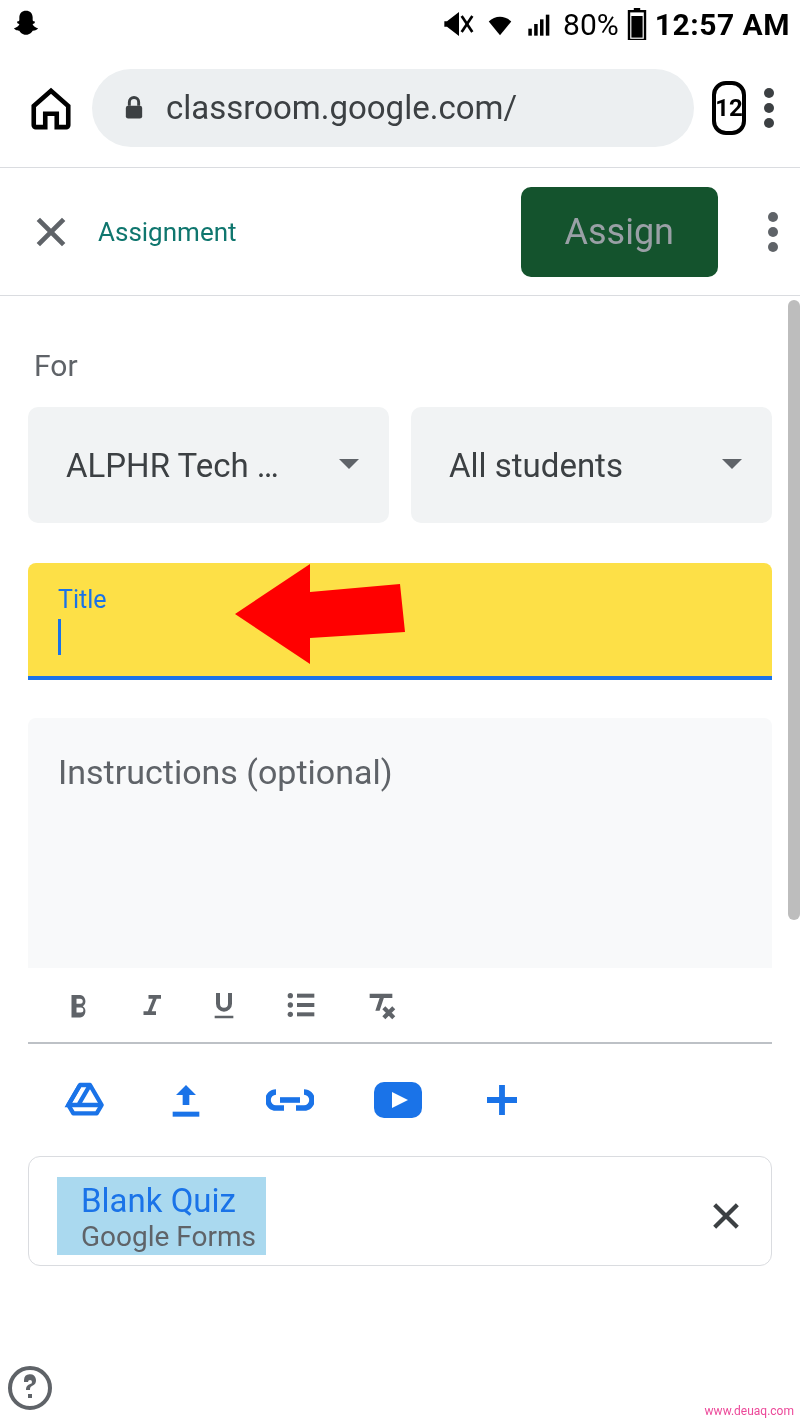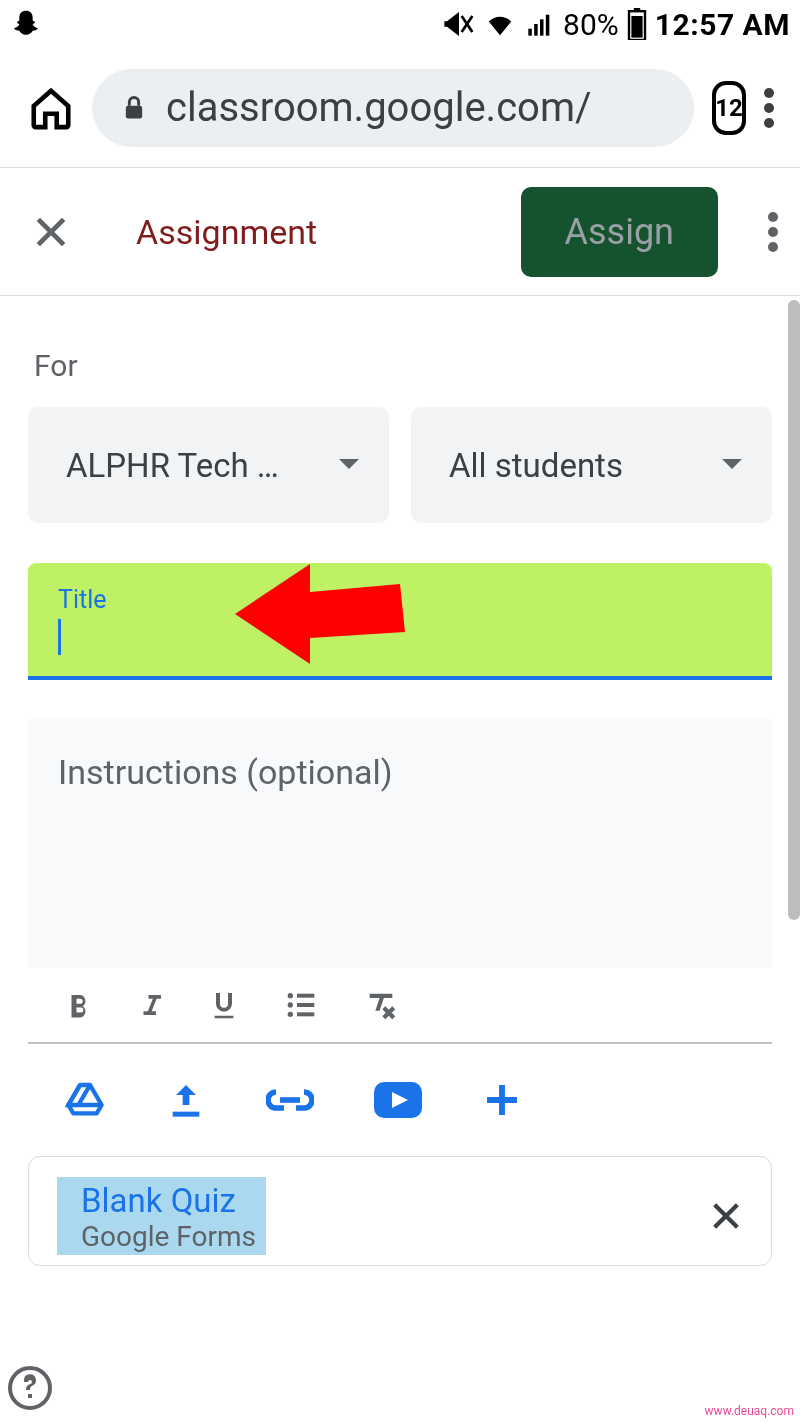--- a/index.html
+++ b/index.html
@@ -7,37 +7,37 @@
 
   
   .status-bar { height: 48px; display:flex; align-items:center; justify-content:space-between; padding: 0 10px; font-size: 28px; color:#000; }
   .status-left { display:flex; align-items:center; gap:6px; }
   .status-right { display:flex; align-items:center; gap:8px; }
   .status-right svg { display:block; }
   .status-time { font-size: 30px; letter-spacing:0.5px;font-weight:bold; }
 
   
   .browser-bar { height: 120px; display:flex; align-items:center; gap:18px; padding: 0 26px 0 28px; border-bottom:1px solid #dadce0; }
-  .url-pill { flex:1; height:78px; background:#eceff1; border-radius:40px; display:flex; align-items:center; padding:0 28px; gap:18px; color:#3c4043; font-size:40px; overflow:hidden; white-space:nowrap; }
+  .url-pill { flex:1; height:78px; background:#eceff1; border-radius:40px; display:flex; align-items:center; padding:0 28px; gap:18px; color:#3c4043; font-size:33px; overflow:hidden; white-space:nowrap; }
   .tab-box { width:34px; height:54px; border:4px solid #000; border-radius:14px; display:flex; align-items:center; justify-content:center; font-size:24px; font-weight:700; }
 
   
   .app-header { height: 128px; display:flex; align-items:center; padding:0 22px 0 32px; gap:28px; border-bottom:1px solid #dadce0; }
-  .app-title { font-size:34px; color:#7f1d1d; flex:1;margin-left:38px; }
+  .app-title { font-size:26px; color:#0f766e; flex:1; }
   .assign-btn { background:#14532d; color:#9aa0a6; font-size:36px; padding:24px 44px; border-radius:10px; }
 
   
   .content { padding: 30px 28px 0 28px; position:relative; }
   .for-label { color:#5f6368; font-size:30px; margin: 22px 0 24px 6px; }
   .chips-row { display:flex; gap:22px; }
   .chip { flex:1; background:#f1f3f4; border-radius:10px; height:116px; display:flex; align-items:center; justify-content:space-between; padding:0 28px 0 38px; font-size:33px; color:#3c4043; }
   .chip-text { overflow:hidden; white-space:nowrap; text-overflow:ellipsis; }
   .chip .arrow { color:#5f6368; }
 
-  .title-field { margin-top:40px; background:#bef264; border-bottom:4px solid #1a73e8; border-radius:8px 8px 0 0; padding:22px 30px 16px 30px; position:relative; }
+  .title-field { margin-top:40px; background:#fde047; border-bottom:4px solid #1a73e8; border-radius:8px 8px 0 0; padding:22px 30px 16px 30px; position:relative; }
   .title-label { color:#1a73e8; font-size:25px; }
   .title-input { height:46px; font-size:32px; color:#202124; display:flex; align-items:center; }
   .caret { width:3px; height:36px; background:#1a73e8; }
 
   .instructions { margin-top:38px; background:#f8f9fa; border-radius:8px 8px 0 0; padding:34px 30px 10px 30px; height:250px; font-size:34px; color:#5f6368; }
   .format-bar { display:flex; align-items:center; gap:42px; padding:18px 30px 18px 36px; border-bottom:2px solid #bdc1c6; margin-top:0; }
   .format-bar svg { display:block; }
 
   .attach-row { display:flex; align-items:center; gap:60px; padding:36px 0 36px 36px; color:#1a73e8; }
   .attach-row svg { display:block; }

